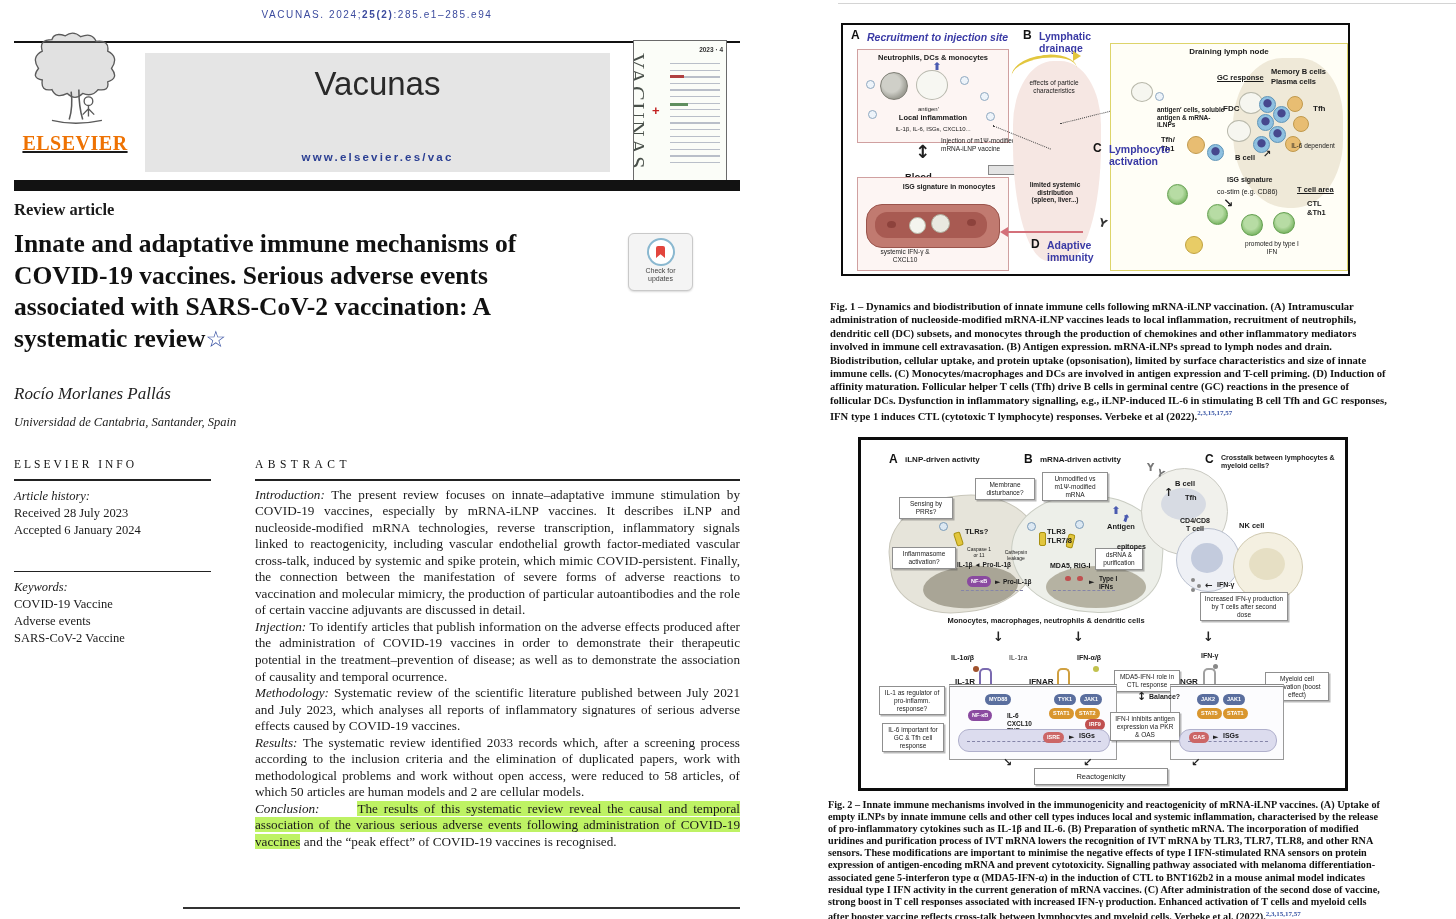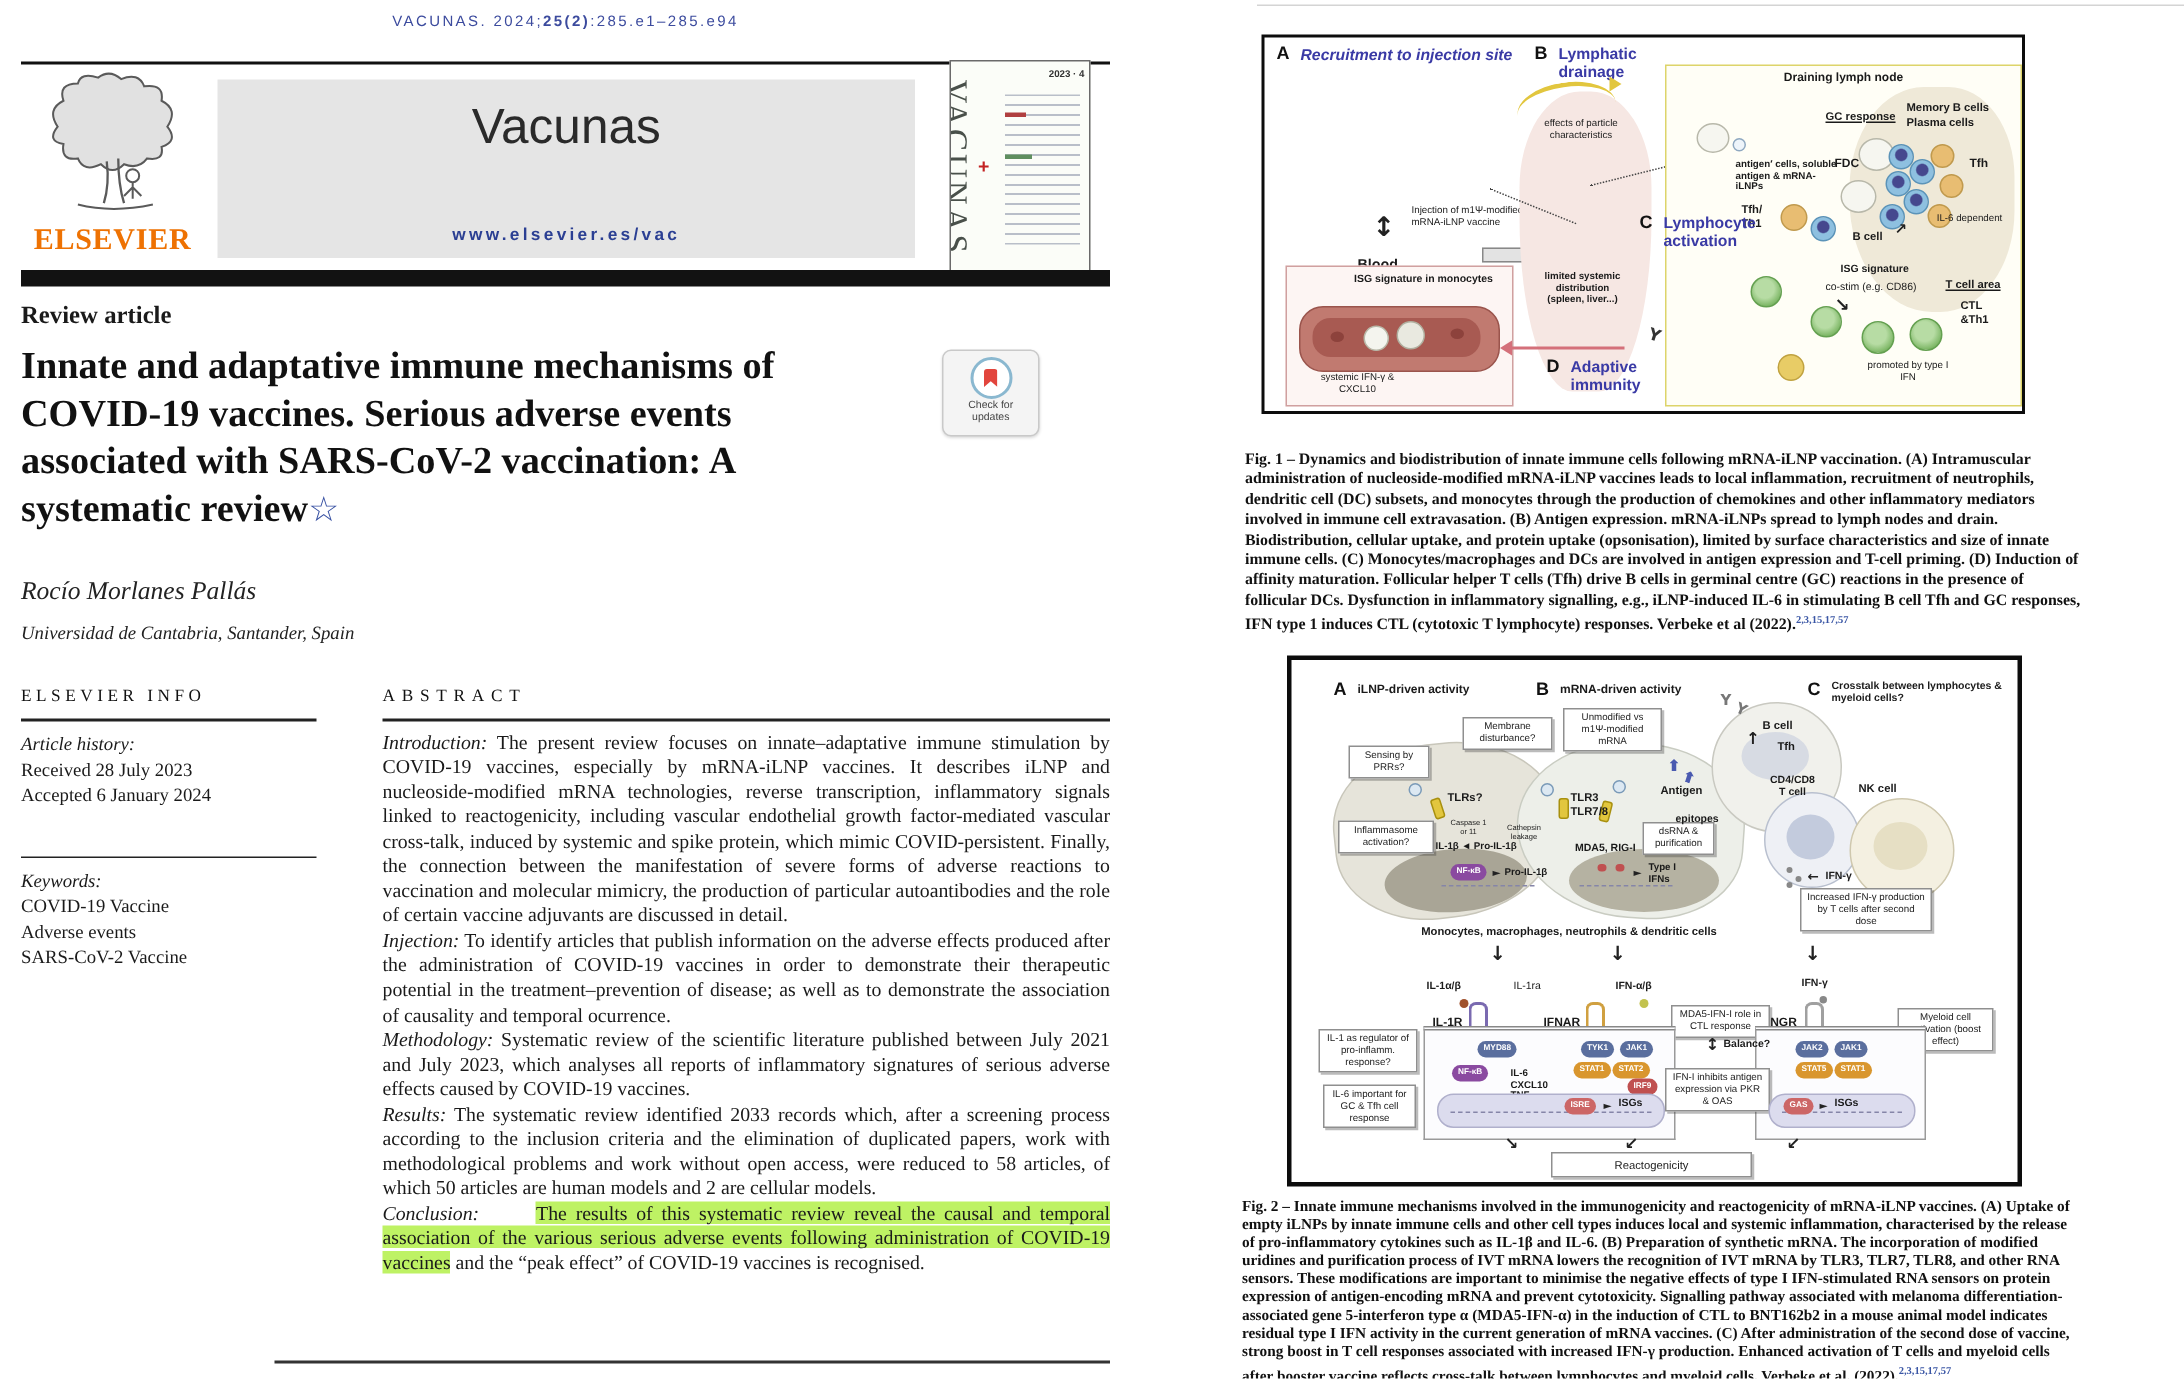--- a/index.html
+++ b/index.html
@@ -2,21 +2,21 @@
 <html><head>
 <meta charset="utf-8">
 <style>
   html,body{margin:0;padding:0;background:#fff;}
   body{width:1456px;height:919px;position:relative;font-family:"Liberation Serif",serif;color:#1a1a1a;overflow:hidden;}
   
   .left-page{position:absolute;left:14px;top:0;width:726px;height:919px;}
   .journal-line{position:absolute;top:9px;left:0;width:100%;text-align:center;font-family:"Liberation Sans",sans-serif;font-size:10px;letter-spacing:1.6px;color:#3c4b9e;}
   .journal-line b{font-weight:bold;}
   .hrule{position:absolute;background:#111;}
-  .els-block{position:absolute;left:2px;top:46px;width:118px;height:130px;text-align:center;}
+  .els-block{position:absolute;left:2px;top:30px;width:118px;height:130px;text-align:center;text-decoration:underline;}
   .els-name{font-family:"Liberation Serif",serif;font-weight:bold;font-size:20px;color:#ee7203;letter-spacing:.5px;margin-top:-2px;}
   .vac-box{position:absolute;left:131px;top:53px;width:465px;height:119px;background:#e5e5e5;}
   .vac-title{position:absolute;top:12px;left:0;width:100%;text-align:center;font-family:"Liberation Sans",sans-serif;font-size:33px;color:#2a2a2a;}
   .vac-url{position:absolute;bottom:9px;left:0;width:100%;text-align:center;font-family:"Liberation Sans",sans-serif;font-size:11.5px;font-weight:bold;letter-spacing:2.2px;color:#2b3f93;}
   .cover{position:absolute;left:619px;top:40px;width:92px;height:141px;background:#fbfdf8;border:1px solid #6a6a6a;overflow:hidden;}
   .cover-title{position:absolute;left:16px;top:12px;transform:rotate(90deg);transform-origin:0 0;font-family:"Liberation Serif",serif;font-size:22px;letter-spacing:2px;color:#49504a;white-space:nowrap;}
   .cover-cross{position:absolute;left:18px;top:62px;color:#c32222;font-weight:bold;font-size:13px;font-family:"Liberation Sans",sans-serif;}
   .cover-issue{position:absolute;right:3px;top:5px;font-family:"Liberation Sans",sans-serif;font-size:6.5px;font-weight:bold;color:#333;}
   .cover-lines{position:absolute;left:36px;top:22px;width:50px;height:100px;background:repeating-linear-gradient(to bottom,#b9bfc9 0 1.3px,transparent 1.3px 6.6px);}
   .cover-mark1{position:absolute;left:36px;top:34px;width:14px;height:3px;background:#b04040;}
@@ -160,20 +160,34 @@
     <div class="bottom-rule"></div>
   </div>
 
   <div class="pg2-line"></div>
 
   <div class="figbox" style="left:841px;top:23px;width:505px;height:249px;">
 
     <span class="pl" style="left:8px;top:3px;">A</span>
     <span class="fl blu" style="left:24px;top:6px;font-size:10.5px;font-style:italic;">Recruitment to injection site</span>
 
+    <div class="pinkbox" style="left:14px;top:24px;width:150px;height:92px;">
+      <span class="fl bld ctr" style="left:0;top:4px;width:100%;font-size:7.5px;">Neutrophils, DCs &amp; monocytes</span>
+      <div class="cellc" style="left:22px;top:22px;width:26px;height:26px;background:radial-gradient(circle at 40% 40%,#cfcfc8 0 40%,#9d9d94 70%);border:1px solid #7d7d74;"></div>
+      <div class="cellc" style="left:58px;top:20px;width:30px;height:28px;background:#f7f7f2;border:1px solid #b9b9ae;"></div>
+      <div class="ring" style="left:8px;top:30px;"></div>
+      <div class="ring" style="left:102px;top:26px;"></div>
+      <div class="ring" style="left:122px;top:42px;"></div>
+      <div class="ring" style="left:10px;top:60px;"></div>
+      <div class="ring" style="left:128px;top:62px;"></div>
+      <div class="agn" style="left:76px;top:12px;"></div>
+      <span class="fl" style="left:60px;top:56px;font-size:6px;">antigen′</span>
+      <span class="fl bld ctr" style="left:0;top:64px;width:100%;font-size:7.5px;">Local inflammation</span>
+      <span class="fl ctr" style="left:0;top:76px;width:100%;font-size:6px;">IL-1β, IL-6, ISGs, CXCL10...</span>
+    </div>
 
     <span class="arrowg" style="left:72px;top:116px;font-size:18px;">↕</span>
     <span class="fl w" style="left:98px;top:112px;width:78px;font-size:6.5px;">Injection of m1Ψ-modified mRNA-iLNP vaccine</span>
     <span class="fl bld" style="left:62px;top:146px;font-size:9.5px;">Blood</span>
 
     <div class="syr" style="left:145px;top:140px;"></div>
     <div class="ndl" style="left:171px;top:143px;"></div>
     <div style="position:absolute;left:185px;top:130px;width:18px;height:18px;border:1.5px solid #d08888;"></div>
 
     <div class="pinkbox" style="left:14px;top:152px;width:150px;height:92px;">

